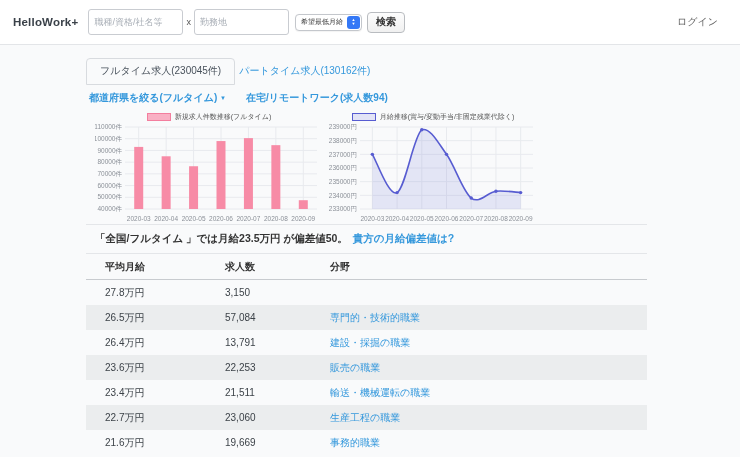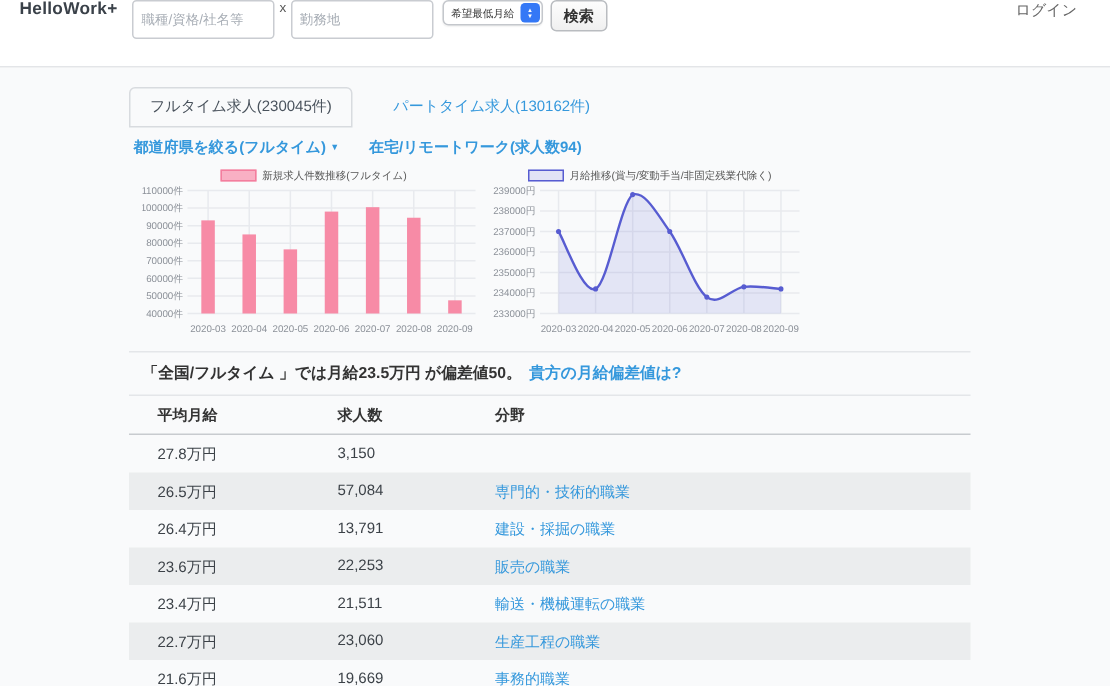--- a/index.html
+++ b/index.html
@@ -4,21 +4,21 @@
 <style>
   * { margin:0; padding:0; box-sizing:border-box; }
   html,body { width:740px; height:457px; overflow:hidden; }
   body {
     font-family:"Liberation Sans","DejaVu Sans",sans-serif;
     background:#f9fafb; color:#333;
   }
   
   .topbar {
     height:45px; background:#fff; border-bottom:1px solid #e3e5e8;
-    display:flex; padding:0 22px 0 13px;
+    display:flex; align-items:center; padding:0 22px 0 13px;
   }
   .logo { font-size:11.5px; font-weight:600; color:#3a4149; letter-spacing:.2px; margin-right:10px; cursor:pointer; }
   .tb-input {
     width:95px; height:19px; border:1px solid #c9ccd1; border-radius:3px;
     font-size:9px; padding:12px 5px; color:#333; background:#fff; outline:none;
     font-family:inherit;
   }
   .tb-input::placeholder { color:#a7adb5; }
   .sep { font-size:9px; color:#555; margin:0 3px; }
   .mac-select {
@@ -36,21 +36,21 @@
     margin-left:5px; height:21px; padding:0 8px; font-size:10px; font-weight:600;
     color:#333; background:linear-gradient(#fdfdfd,#f0f0f0);
     border:1px solid #b9bcc0; border-radius:4px; cursor:pointer; font-family:Liberation Serif, serif;
   }
   .login { margin-left:auto; font-size:10px; color:#666; text-decoration:none; cursor:pointer; }
 
   
   .main { width:561px; margin-left:86px; }
   a.blue, .blue { color:#3598dc; text-decoration:none; cursor:pointer; }
 
-  .tabs { margin-top:13px; display:flex; align-items:flex-end; gap:27px; }
+  .tabs { margin-top:13px; display:flex; align-items:flex-end; gap:4px; }
   .tab-active {
     border:1px solid #d8dbdf; border-radius:4px 4px 0 0;
     padding:5px 13px 6px; font-size:10px; color:#49525c; cursor:pointer; background:#f9fafb;
   }
   .tab-inactive { font-size:10px; padding-bottom:7px; }
 
   .filters { margin-top:6px; display:flex; gap:20px; font-size:10px; font-weight:600; padding-left:3px; }
   .caret { font-size:6px; vertical-align:1px; }
 
   
@@ -58,21 +58,21 @@
   .chart-block { display:flex; flex-direction:column; align-items:center; }
   .legend { display:flex; align-items:center; gap:4px; height:11px; font-size:7px; color:#555; }
   .swatch { width:24px; height:8px; display:inline-block; }
   .swatch-bar { background:#f9b0c4; border:1px solid #f37e9e; }
   .swatch-line { background:#e2e3f6; border:1px solid #575cd1; }
   svg { display:block; font-family:inherit; }
   svg .tick { font-size:6.5px; fill:#8b9098; }
 
   
   .deviation {
-    margin-top:10px; border-top:1px solid #e4e6e9; border-bottom:1px solid #e4e6e9;
+    margin-top:0; border-top:1px solid #e4e6e9; border-bottom:1px solid #e4e6e9;
     padding:7px 0 7px 9px; font-size:10.5px; font-weight:600; color:#333;
   }
   .deviation a { margin-left:5px; font-weight:600; }
 
   
   .trow { display:grid; grid-template-columns:139px 105px 1fr; align-items:center; }
   .thead { padding:6px 0 5px; border-bottom:1px solid #c8cbcf; font-weight:bold; color:#333; font-size:10px; }
   .trow .c1 { padding-left:19px; }
   .tbody-row { height:25px; font-size:10px; color:#3c4248; }
   .tbody-row:nth-child(odd) { background:#ebedee; }

